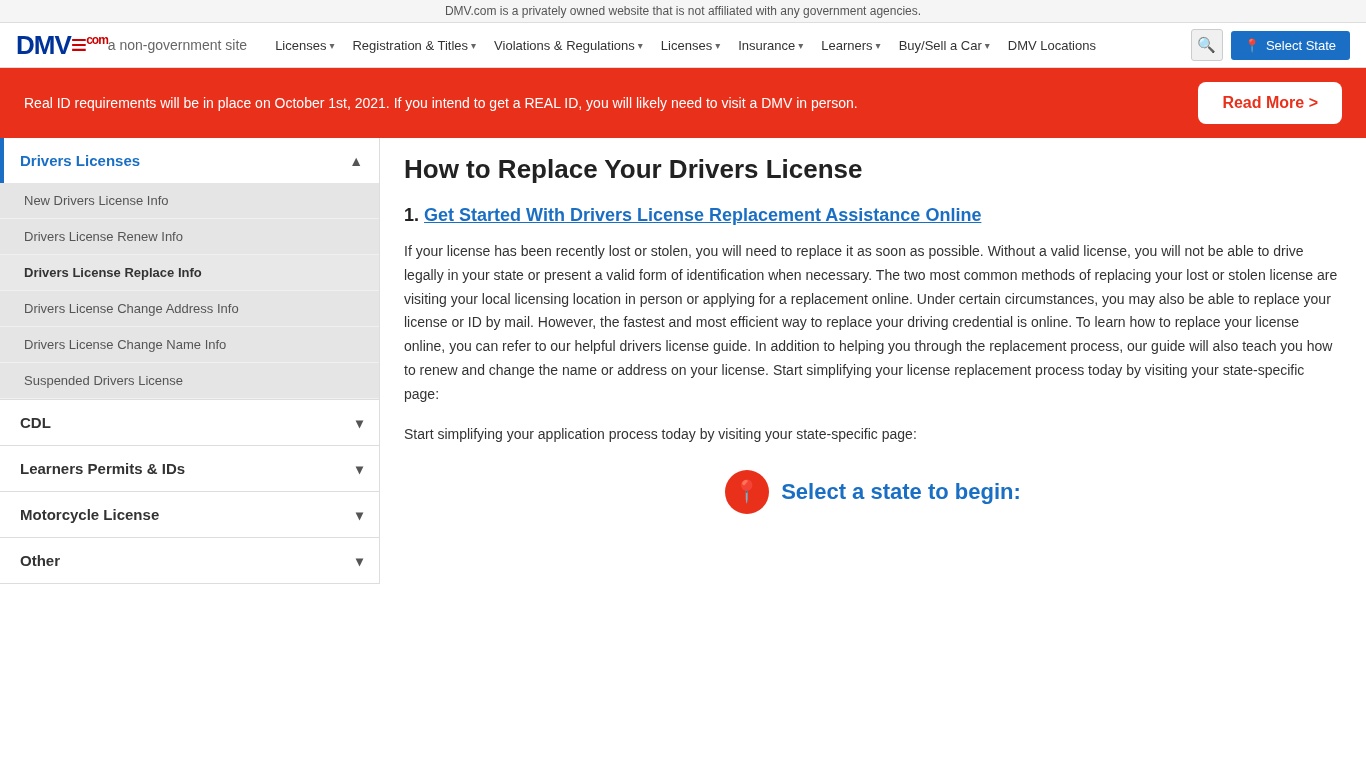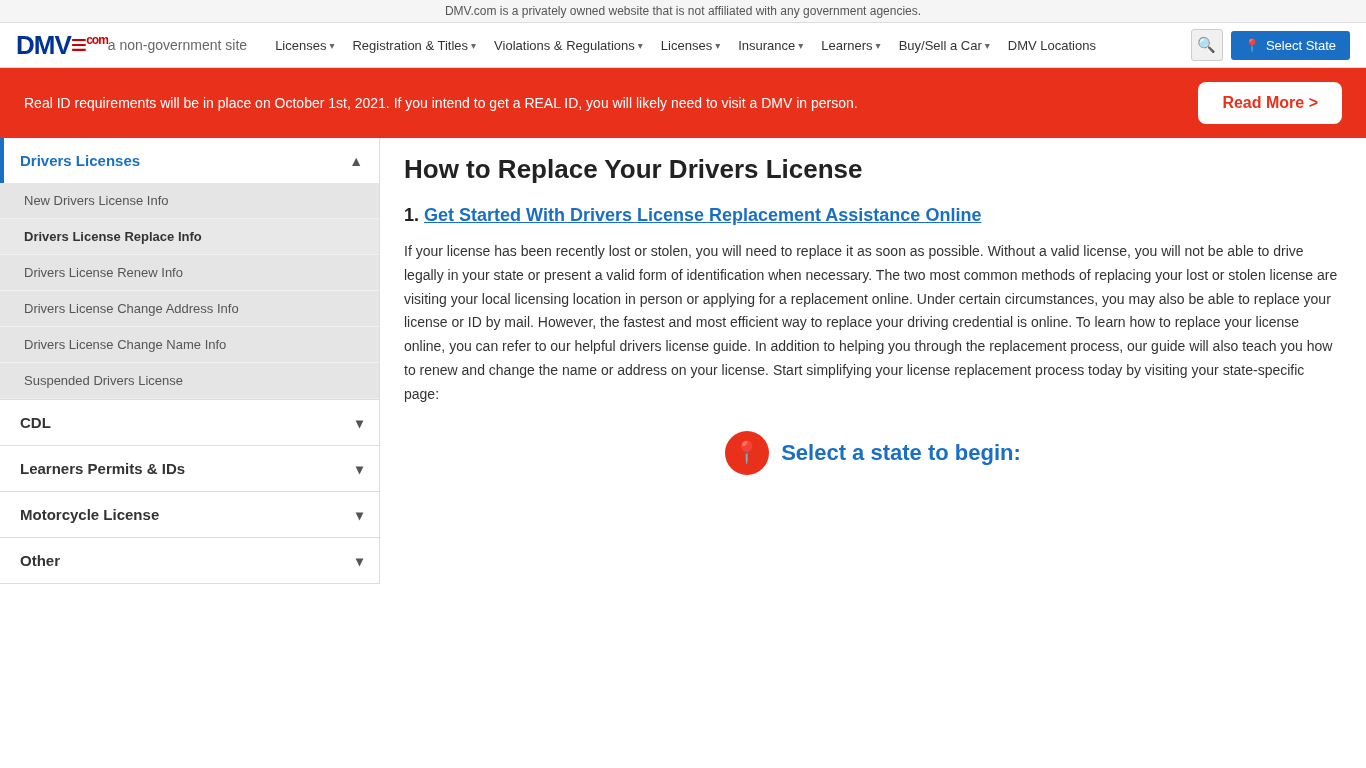--- a/index.html
+++ b/index.html
@@ -288,22 +288,22 @@
 
   <div class="sidebar">
 
     <div class="sidebar-section">
       <div class="sidebar-section-header active">
         <span>Drivers Licenses</span>
         <span class="chevron">▲</span>
       </div>
       <div class="sidebar-subitems">
         <div class="sidebar-subitem">New Drivers License Info</div>
+        <div class="sidebar-subitem">Drivers License Renew Info</div>
         <div class="sidebar-subitem active">Drivers License Replace Info</div>
-        <div class="sidebar-subitem">Drivers License Renew Info</div>
         <div class="sidebar-subitem">Drivers License Change Address Info</div>
         <div class="sidebar-subitem">Drivers License Change Name Info</div>
         <div class="sidebar-subitem">Suspended Drivers License</div>
       </div>
     </div>
 
     <div class="sidebar-section">
       <div class="sidebar-section-header collapsed">
         <span>CDL</span>
         <span class="chevron">▾</span>
@@ -338,20 +338,21 @@
 
     <h1 class="page-title">How to Replace Your Drivers License</h1>
 
     <div class="section-heading">
       <span>1.</span>
       <a href="#">Get Started With Drivers License Replacement Assistance Online</a>
     </div>
 
     <p class="body-text">If your license has been recently lost or stolen, you will need to replace it as soon as possible. Without a valid license, you will not be able to drive legally in your state or present a valid form of identification when necessary. The two most common methods of replacing your lost or stolen license are visiting your local licensing location in person or applying for a replacement online. Under certain circumstances, you may also be able to replace your license or ID by mail. However, the fastest and most efficient way to replace your driving credential is online. To learn how to replace your license online, you can refer to our helpful drivers license guide. In addition to helping you through the replacement process, our guide will also teach you how to renew and change the name or address on your license. Start simplifying your license replacement process today by visiting your state-specific page:</p>
 
+    <p class="body-text">Start simplifying your application process today by visiting your state-specific page:</p>
 
     <div class="cta-section">
       <div class="cta-pin">
         <span>📍</span>
       </div>
       <div class="cta-text">Select a state to begin:</div>
     </div>
 
   </div>
 

